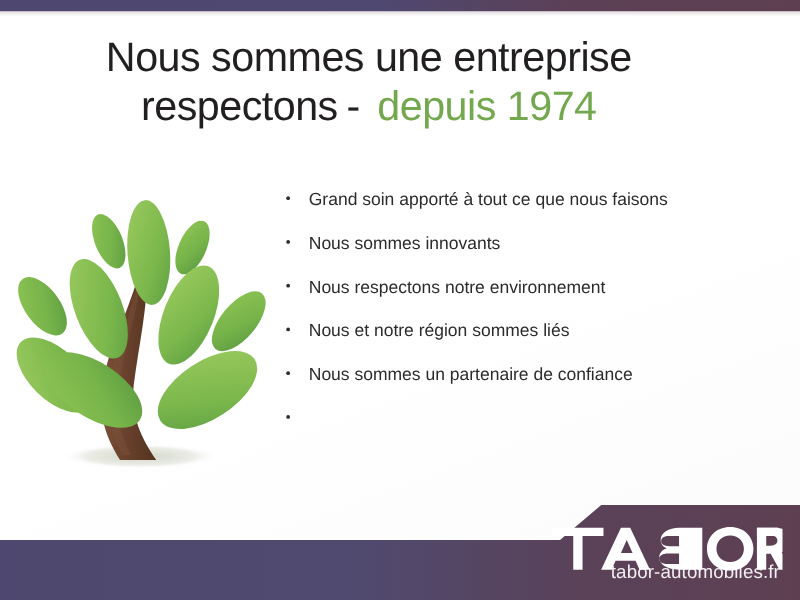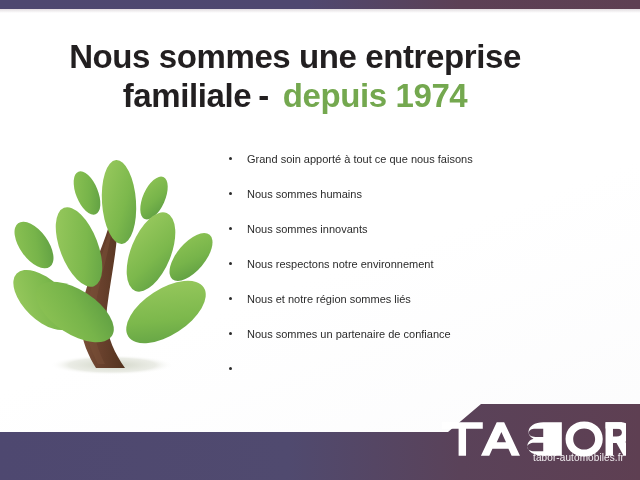--- a/index.html
+++ b/index.html
@@ -20,38 +20,38 @@
     background:linear-gradient(90deg,#4e4870 0%,#4f4870 48%,#5c4055 72%,#5e3f52 100%);
   }
   .top-strip-fade{
     position:absolute;left:0;top:9px;width:640px;height:4px;
     background:linear-gradient(180deg,rgba(94,63,82,.18),rgba(255,255,255,0));
   }
   
   .heading{
     position:absolute;left:0;top:26px;width:590px;
     text-align:center;
-    font-size:33px;line-height:39px;font-weight:bold;
+    font-size:33px;line-height:39px;font-weight:normal;
     color:#221f20;letter-spacing:-0.4px;
-    padding:0 18px;box-sizing:border-box;margin-top:11px;
+    padding:0 18px;box-sizing:border-box;
   }
   .heading .line{display:block;}
   .heading .accent{color:#74a84f;}
   .heading .dash{color:#221f20;}
   .heading .sp{display:inline-block;width:7px;}
   
   .bullets{
     position:absolute;left:228px;top:150px;width:400px;
     margin:0;padding:0;list-style:none;
   }
   .bullets li{
     position:relative;
     padding-left:19px;
     margin-bottom:16px;
-    font-size:11px;line-height:19px;
+    font-size:14px;line-height:19px;
     color:#2b2b2b;
     white-space:nowrap;
   }
   .bullets li .dot{
     position:absolute;left:1px;top:7px;
     width:3.4px;height:3.4px;border-radius:50%;
     background:#2b2b2b;
   }
   
   .tree{
@@ -67,38 +67,38 @@
     position:absolute;right:14px;top:20px;
     width:186px;text-align:right;
   }
   .logo-mark{
     display:block;height:36px;width:100%;
   }
   .logo-mark svg{display:block;width:100%;height:100%;}
   .logo-tagline{
     display:block;
     margin-top:2px;
-    font-size:10px;line-height:16px;
+    font-size:15px;line-height:16px;
     color:#f2eef1;letter-spacing:0.1px;
     text-align:right;
     padding-right:2px;
   }
 </style>
 </head>
 <body>
 
 <div class="slide">
 
   <div class="top-strip"></div>
   <div class="top-strip-fade"></div>
 
   <div class="heading">
     <span class="line">Nous sommes une entreprise</span>
     <span class="line">
-      <span>familiale</span><span class="sp"></span><span class="dash">-</span><span class="sp"></span><span class="sp"></span><span class="accent">depuis 1974</span>
+      <span>respectons</span><span class="sp"></span><span class="dash">-</span><span class="sp"></span><span class="sp"></span><span class="accent">depuis 1974</span>
     </span>
   </div>
 
   <div class="tree">
     <svg viewBox="0 0 214 242" xmlns="http://www.w3.org/2000/svg" aria-hidden="true">
       <defs>
         <linearGradient id="lf" x1="0" y1="0" x2="1" y2="1">
           <stop offset="0%" stop-color="#8fc455"></stop>
           <stop offset="55%" stop-color="#77b44a"></stop>
           <stop offset="100%" stop-color="#5a9a41"></stop>
@@ -142,21 +142,20 @@
       <ellipse cx="143" cy="100" rx="20" ry="42" transform="rotate(22 143 100)" fill="url(#lf2)"></ellipse>
 
       <ellipse cx="183" cy="105" rx="14" ry="29" transform="rotate(40 183 105)" fill="url(#lf)"></ellipse>
 
       <ellipse cx="158" cy="160" rx="23" ry="45" transform="rotate(57 158 160)" fill="url(#lf2)"></ellipse>
     </svg>
   </div>
 
   <ul class="bullets">
     <li><span class="dot"></span><span>Grand soin apporté à tout ce que nous faisons</span></li>
-    <li><span class="dot"></span><span>Nous sommes humains</span></li>
     <li><span class="dot"></span><span>Nous sommes innovants</span></li>
     <li><span class="dot"></span><span>Nous respectons notre environnement</span></li>
     <li><span class="dot"></span><span>Nous et notre région sommes liés</span></li>
     <li><span class="dot"></span><span>Nous sommes un partenaire de confiance</span></li>
     <li><span class="dot"></span></li>
   </ul>
 
   <div class="footer">
     <svg viewBox="0 0 640 88" preserveAspectRatio="none" xmlns="http://www.w3.org/2000/svg" aria-hidden="true">
       <defs>

